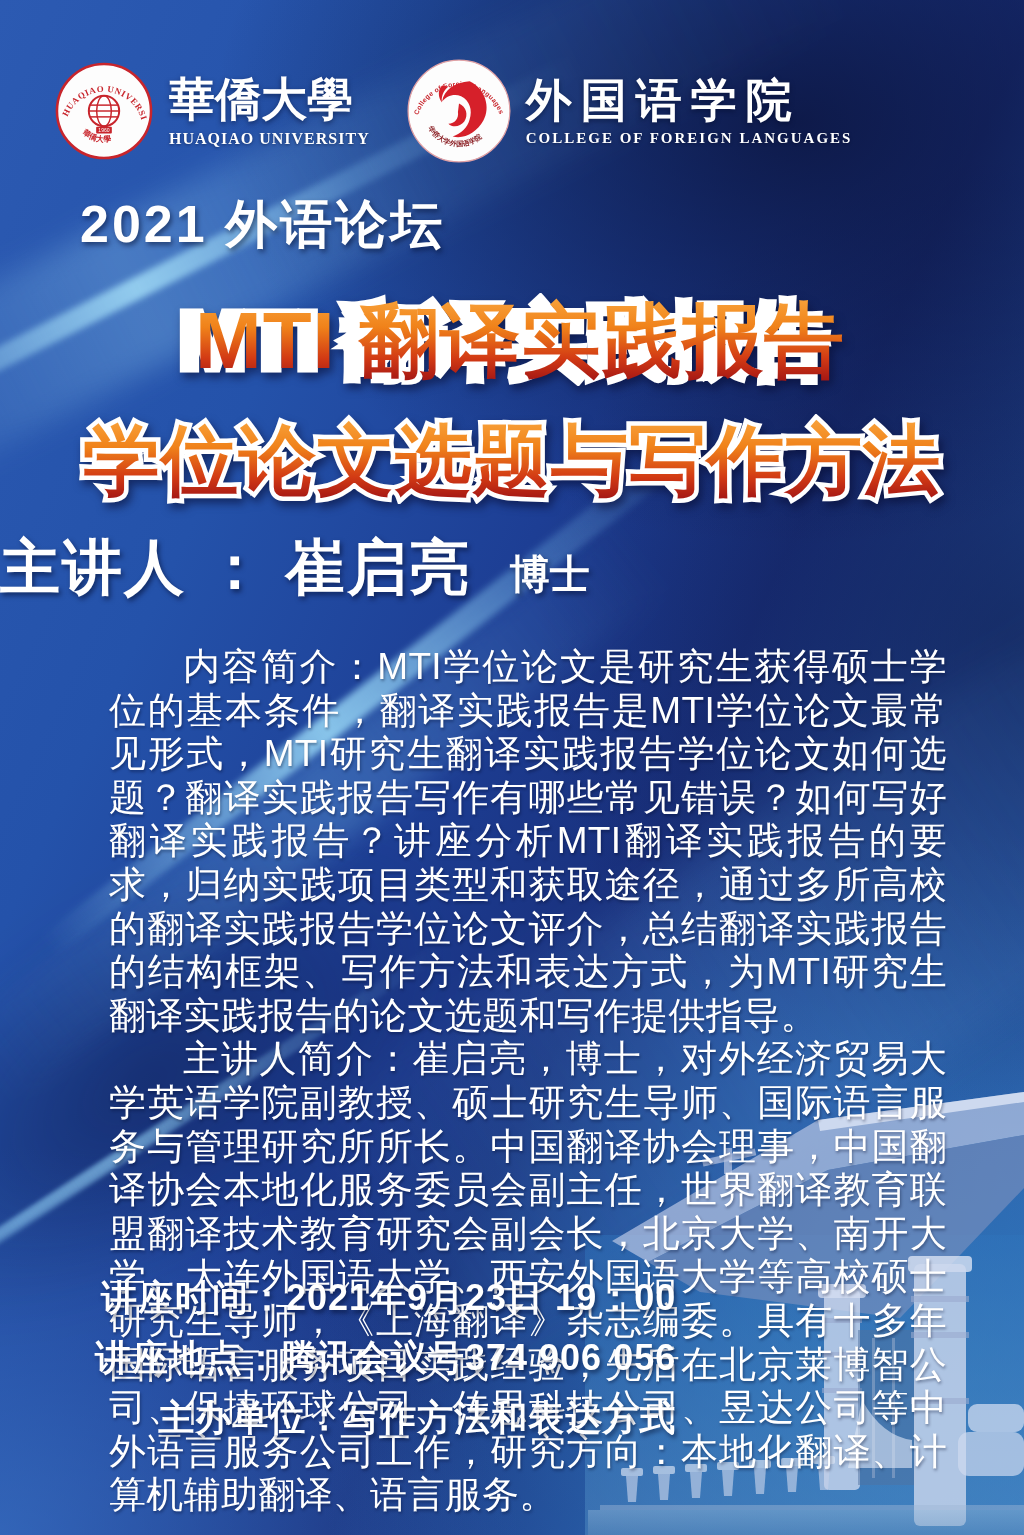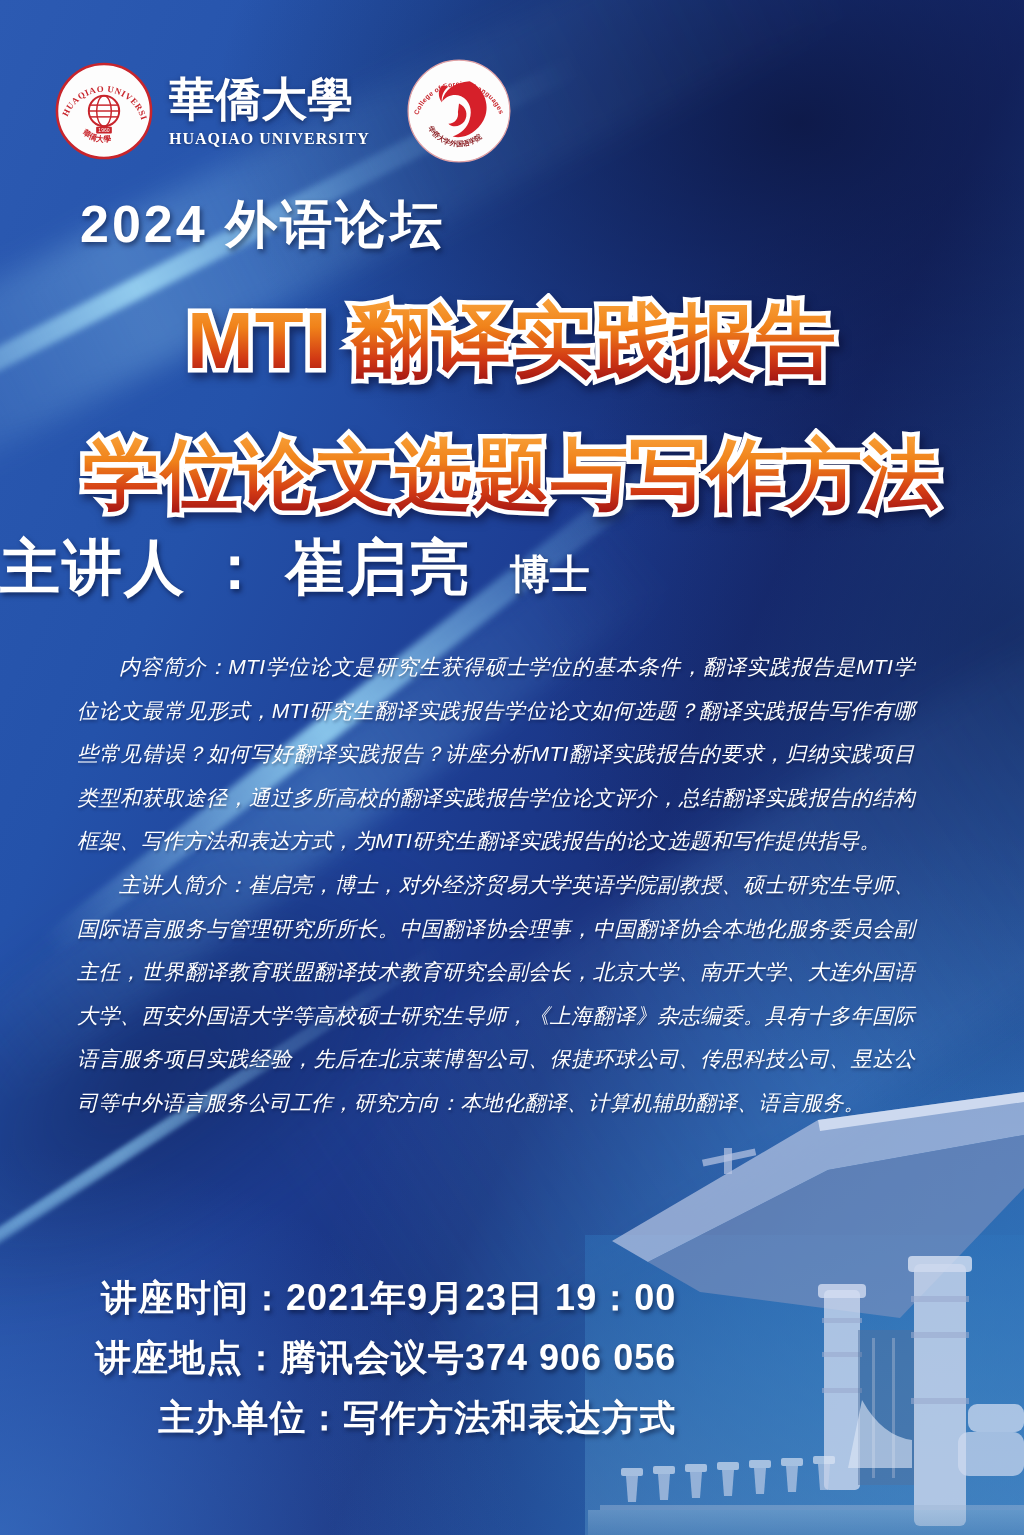--- a/index.html
+++ b/index.html
@@ -40,32 +40,32 @@
   .hqu-text{margin-left:16px;}
   .cfl-logo{margin-left:36px;}
   .cfl-text{margin-left:14px;}
   .cfl-text .zh-name{letter-spacing:9px;}
   .cfl-text .en-name{font-size:15px;letter-spacing:2px;}
 
   .forum-title{position:absolute;left:80px;top:190px;font-size:52px;font-weight:900;letter-spacing:3px;text-shadow:2px 3px 5px rgba(0,10,40,.5);white-space:nowrap;}
 
   .main-title{position:absolute;left:0;right:0;top:288px;text-align:center;}
   .title-line{position:relative;display:block;filter:drop-shadow(3px 5px 4px rgba(5,10,45,.55));}
-  .title-line + .title-line{margin-top:28px;}
+  .title-line + .title-line{margin-top:14px;}
   .stack{position:relative;display:inline-block;white-space:nowrap;font-weight:900;letter-spacing:1px;}
-  .title-line.l1 .stack{font-size:80px;}
+  .title-line.l1 .stack{font-size:80px;padding-left:16px;}
   .title-line.l2 .stack{font-size:77px;}
   .t-outline{position:absolute;left:0;top:0;color:#fff;-webkit-text-stroke:9px #ffffff;z-index:0;}
   .t-fill{position:relative;z-index:1;background:linear-gradient(180deg,#f9a43c 0%,#f0821a 35%,#d23a14 70%,#9c1014 100%);-webkit-background-clip:text;background-clip:text;color:transparent;}
 
   .speaker{position:absolute;left:0;right:0;top:528px;white-space:nowrap;text-shadow:2px 3px 5px rgba(0,10,40,.55);}
   .speaker-name{font-size:60px;font-weight:900;letter-spacing:2px;}
   .speaker-degree{font-size:40px;font-weight:900;margin-left:34px;}
 
-  .body-text{position:absolute;left:77px;top:645px;width:838px;font-size:21px;line-height:43.6px;letter-spacing:.3px;text-align:justify;text-shadow:1px 2px 3px rgba(0,10,40,.4);font-style:italic;}
+  .body-text{position:absolute;left:109px;top:645px;width:838px;font-size:37px;line-height:43.6px;letter-spacing:.3px;text-align:justify;text-shadow:1px 2px 3px rgba(0,10,40,.4);}
   .body-text p{margin:0;text-indent:2em;}
 
   .schedule{position:absolute;left:95px;top:1268px;font-size:36px;font-weight:bold;line-height:60px;letter-spacing:1px;text-shadow:2px 3px 4px rgba(0,10,40,.5);text-align:right;}
   .schedule .line{white-space:nowrap;}
 
   .seal-en{font-family:"Liberation Serif",serif;font-weight:bold;}
 </style>
 </head>
 <body>
 
@@ -188,23 +188,27 @@
       <g>
         <path d="M 60,22 C 75,29 80,47 73,59 C 67,70 55,77 44,74 C 52,71 58,66 60,58 C 63,49 60,40 52,36 C 45,33 38,36 34,41 C 36,30 46,23 60,22 Z" fill="#d6202a"></path>
         <path d="M 50,43 C 57,46 59,54 55,60 C 51,65 44,66 40,62 C 46,62 50,57 49,51 Z" fill="#d6202a"></path>
         <path d="M 40,27 C 35,31 33,37 34,42 C 30,37 30,30 34,26 Z" fill="#d6202a"></path>
       </g>
       <text font-size="6.6" fill="#8a1d22" font-weight="bold">
         <textPath href="#cflBot" startOffset="2">华侨大学外国语学院</textPath>
       </text>
     </svg>
 
-  </div>
-
-  <div class="forum-title">2024 外语论坛</div>
+    <div class="org-text cfl-text">
+      <div class="zh-name">外国语学院</div>
+      <div class="en-name">COLLEGE OF FOREIGN LANGUAGES</div>
+    </div>
+  </div>
+
+  <div class="forum-title">2021 外语论坛</div>
 
   <div class="main-title">
     <div class="title-line l1">
       <span class="stack">
         <span class="t-outline">MTI 翻译实践报告</span>
         <span class="t-fill">MTI 翻译实践报告</span>
       </span>
     </div>
     <div class="title-line l2">
       <span class="stack">

